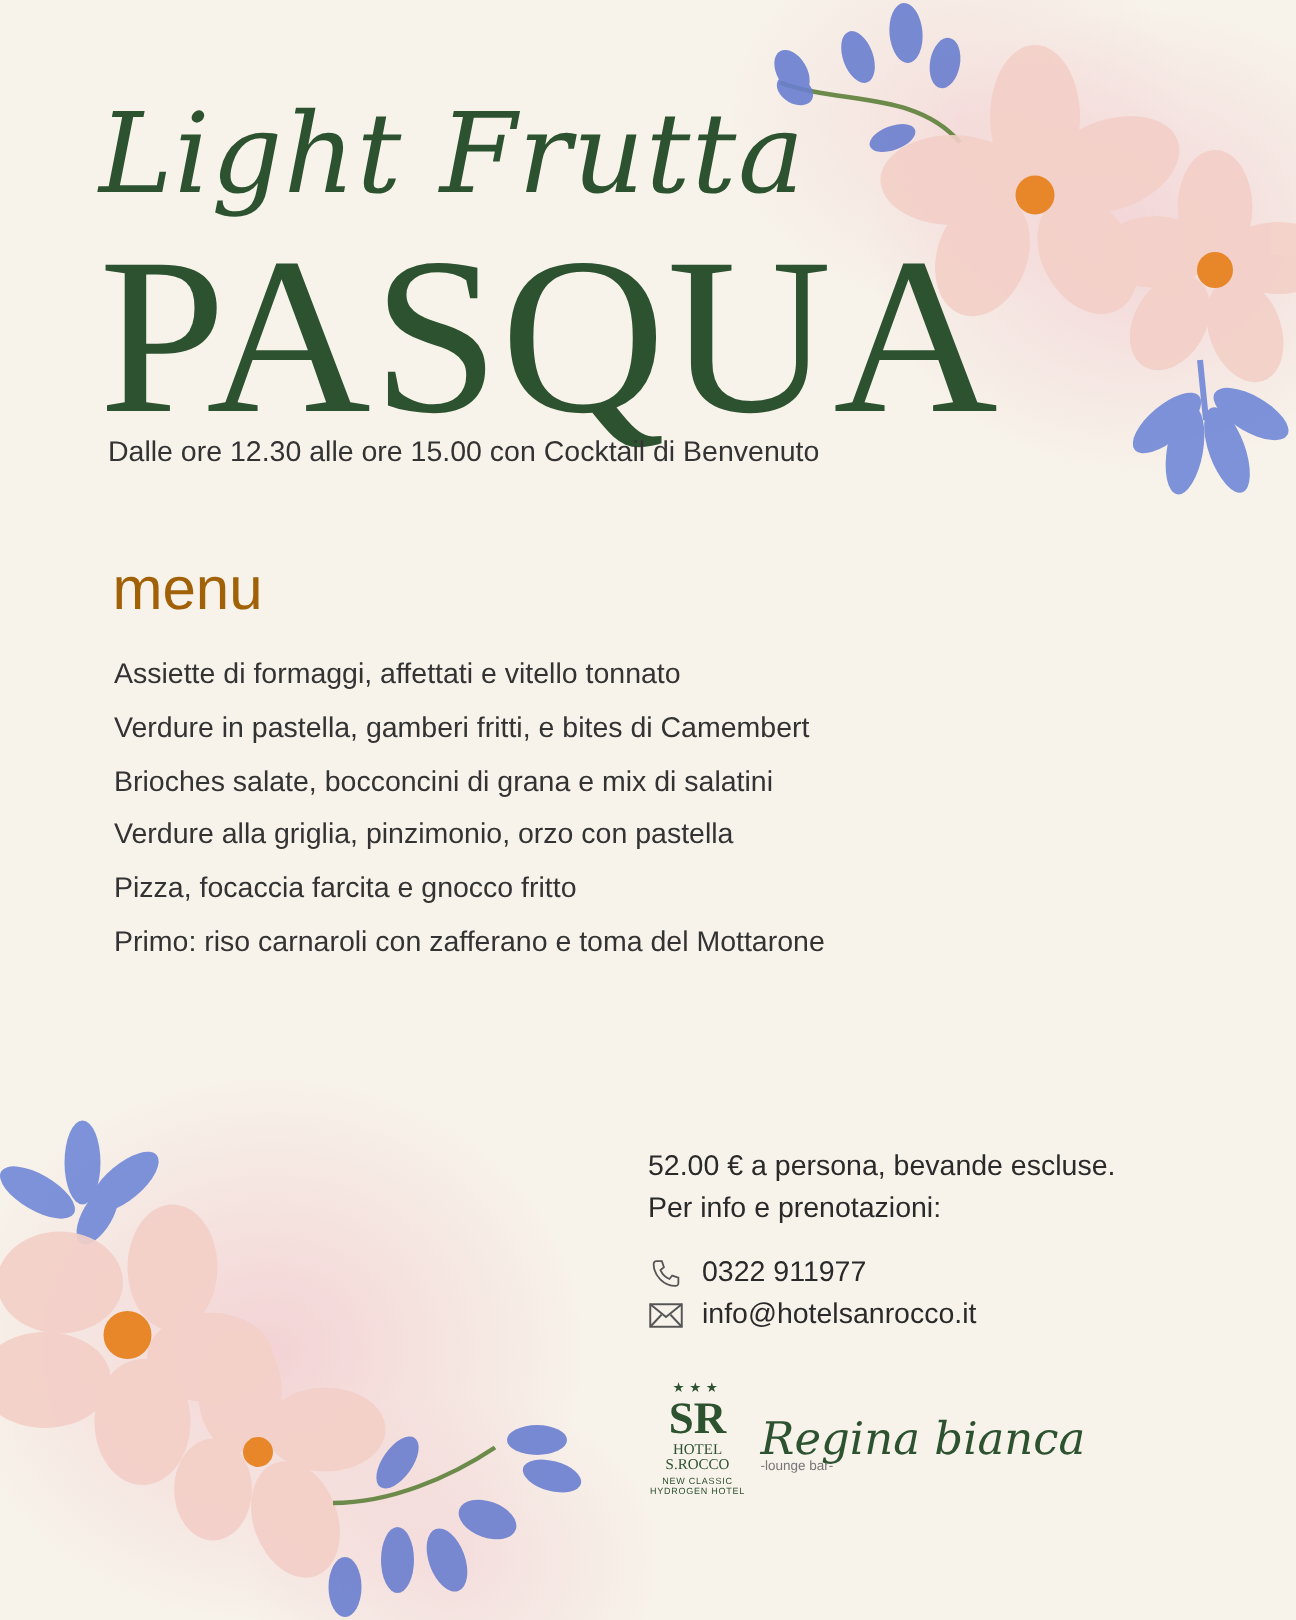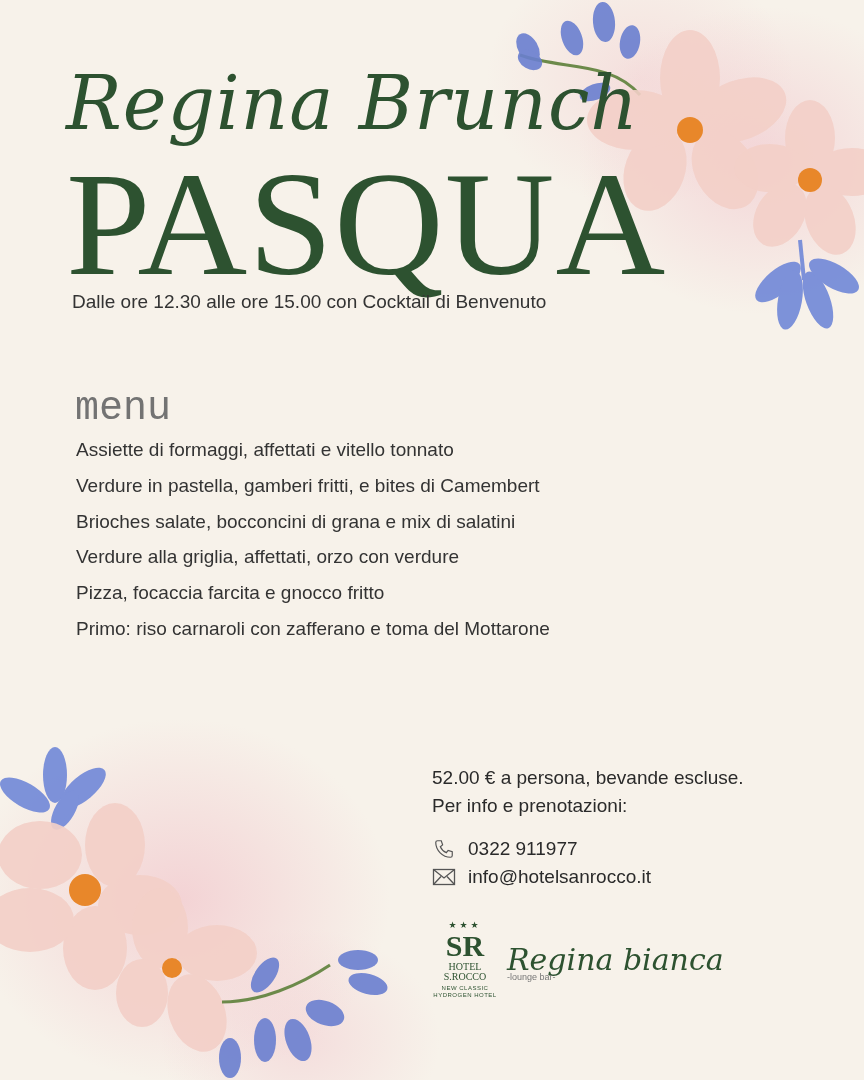--- a/index.html
+++ b/index.html
@@ -30,22 +30,22 @@
     position:absolute; left:66px; top:148px;
     font-family:"Liberation Serif", serif; font-weight:normal;
     font-size:152px; color:#2d5230; letter-spacing:1px; line-height:1;
     white-space:nowrap; transform:scaleY(0.98);
   }
   .subtitle {
     position:absolute; left:72px; top:287px;
     font-size:19px; line-height:29px; color:#333333;
   }
   .menu-heading {
-    position:absolute; left:75px; top:389px;
-    font-family:Liberation Mono, monospace; font-size:40px; color:#737373;
+    position:absolute; left:75px; top:373px;
+    font-family:Liberation Sans, sans-serif; font-size:40px; color:#a16207;
     line-height:1;
   }
   .menu-list {
     position:absolute; left:76px; top:437px; margin:0; padding:0; list-style:none;
   }
   .menu-list li {
     font-size:19px; color:#333333; height:35.8px; line-height:26px; white-space:nowrap;
   }
   .info {
     position:absolute; left:432px; top:764px;
@@ -159,34 +159,34 @@
     <ellipse cx="265" cy="235" rx="10" ry="20" transform="rotate(35 265 235)"></ellipse>
     <ellipse cx="358" cy="220" rx="20" ry="10"></ellipse>
     <ellipse cx="368" cy="244" rx="20" ry="10" transform="rotate(15 368 244)"></ellipse>
     <ellipse cx="325" cy="273" rx="20" ry="12" transform="rotate(20 325 273)"></ellipse>
     <ellipse cx="298" cy="300" rx="12" ry="22" transform="rotate(-20 298 300)"></ellipse>
     <ellipse cx="265" cy="300" rx="11" ry="22"></ellipse>
     <ellipse cx="230" cy="318" rx="11" ry="20"></ellipse>
   </g>
 </svg>
 
-<div class="title-script">Regina Brunch</div>
+<div class="title-script">Light Frutta</div>
 <div class="title-main">PASQUA</div>
 
 <div class="subtitle">
   <div>Dalle ore 12.30 alle ore 15.00 con Cocktail di Benvenuto</div>
 </div>
 
 <div class="menu-heading">menu</div>
 
 <ul class="menu-list">
   <li>Assiette di formaggi, affettati e vitello tonnato</li>
   <li>Verdure in pastella, gamberi fritti, e bites di Camembert</li>
   <li>Brioches salate, bocconcini di grana e mix di salatini</li>
-  <li>Verdure alla griglia, affettati, orzo con verdure</li>
+  <li>Verdure alla griglia, pinzimonio, orzo con pastella</li>
   <li>Pizza, focaccia farcita e gnocco fritto</li>
   <li>Primo: riso carnaroli con zafferano e toma del Mottarone</li>
 </ul>
 
 <div class="info">
   <div class="line">52.00 € a persona, bevande escluse.</div>
   <div class="line">Per info e prenotazioni:</div>
 </div>
 
 <div class="contact-row" id="row-phone">

